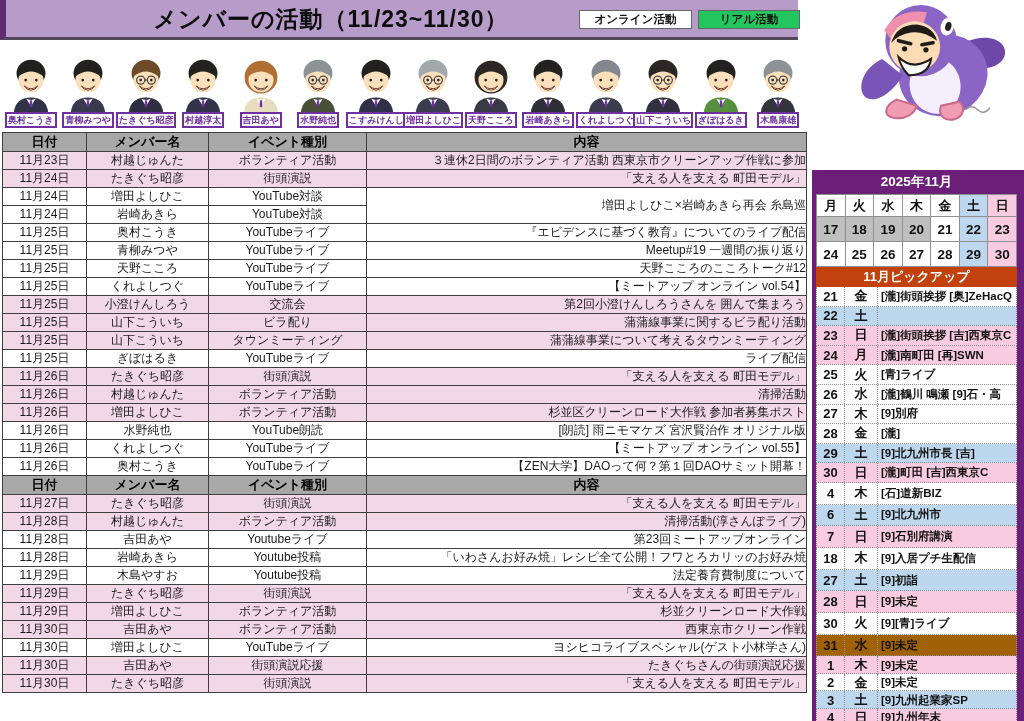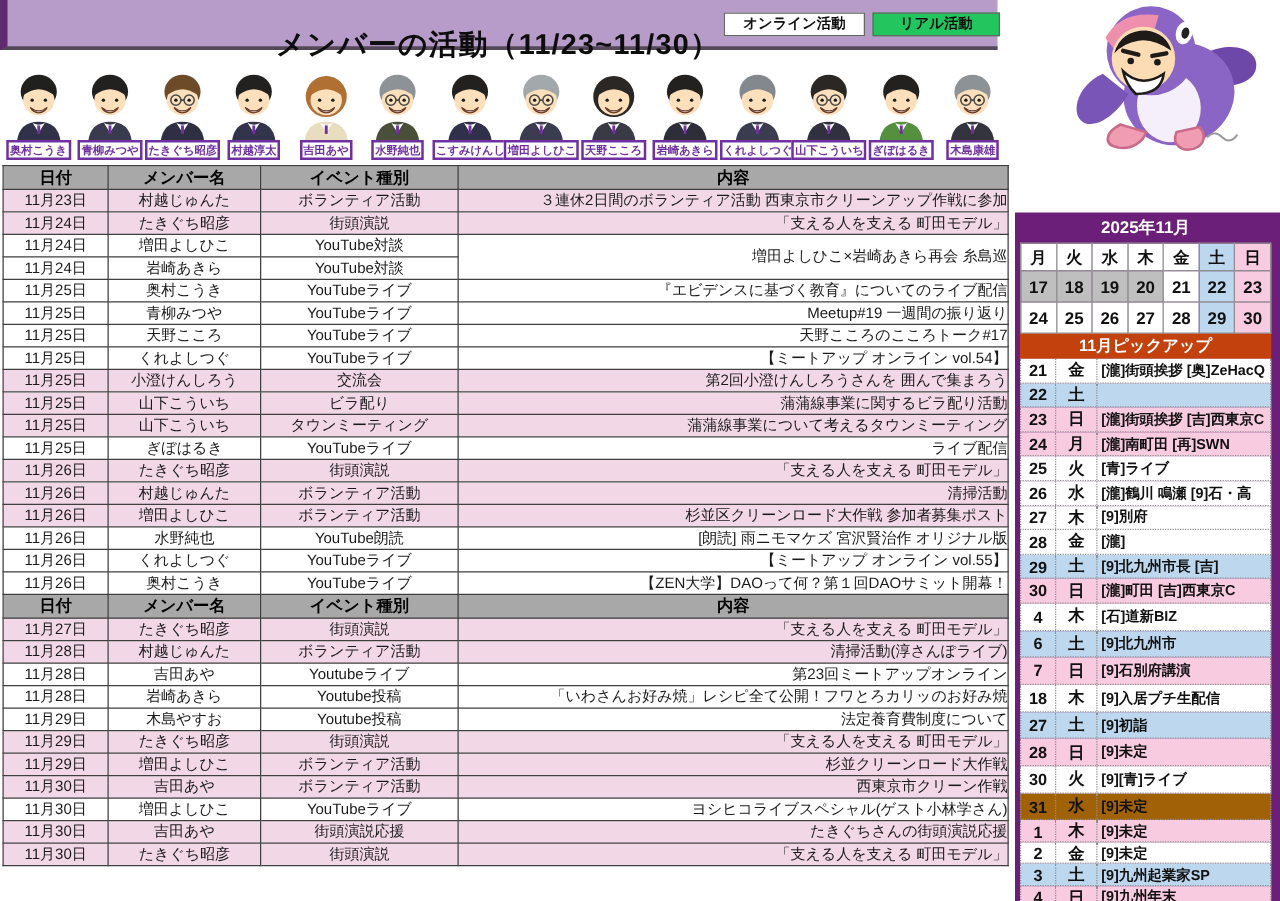--- a/index.html
+++ b/index.html
@@ -2,21 +2,21 @@
 <html><head>
 <meta charset="utf-8">
 <style>
   html,body{margin:0;padding:0;background:#fff;}
   #screen{position:relative;width:1024px;height:721px;background:#fff;overflow:hidden;
           font-family:"Liberation Sans","DejaVu Sans",sans-serif;color:#111;}
 
   
   .title-bar{position:absolute;left:0;top:0;width:798px;height:40px;background:#b79bc9;
              border-left:6px solid #5e2b6e;border-bottom:3px solid #55485a;box-sizing:border-box;}
-  .title-text{position:absolute;left:80px;top:20px;width:490px;text-align:right;
+  .title-text{position:absolute;left:80px;top:4px;width:490px;text-align:center;
               font-size:23px;font-weight:bold;color:#0d0d0d;letter-spacing:1px;}
   .legend-box{position:absolute;top:10px;height:19px;line-height:17px;text-align:center;
               font-size:11.5px;font-weight:bold;border:1px solid #666;box-sizing:border-box;}
   .legend-online{left:573px;width:113px;background:#ffffff;}
   .legend-real{left:692px;width:102px;}
 
   
   .members-row{position:absolute;left:2px;top:41px;width:805px;height:87px;display:flex;}
   .member{flex:1;display:flex;flex-direction:column;align-items:center;justify-content:flex-end;min-width:0;}
   .member svg{display:block;margin-bottom:-1px;}
@@ -343,21 +343,21 @@
         <tr style="background: rgb(255, 255, 255);">
           <td class="c-date">11月25日</td>
           <td class="c-member">青柳みつや</td>
           <td class="c-type">YouTubeライブ</td>
           <td class="c-content">Meetup#19 一週間の振り返り</td>
         </tr>
         <tr style="background: rgb(255, 255, 255);">
           <td class="c-date">11月25日</td>
           <td class="c-member">天野こころ</td>
           <td class="c-type">YouTubeライブ</td>
-          <td class="c-content">天野こころのこころトーク#17</td>
+          <td class="c-content">天野こころのこころトーク#12</td>
         </tr>
         <tr style="background: rgb(255, 255, 255);">
           <td class="c-date">11月25日</td>
           <td class="c-member">くれよしつぐ</td>
           <td class="c-type">YouTubeライブ</td>
           <td class="c-content">【ミートアップ オンライン vol.54】</td>
         </tr>
         <tr style="background: rgb(242, 215, 231);">
           <td class="c-date">11月25日</td>
           <td class="c-member">小澄けんしろう</td>

